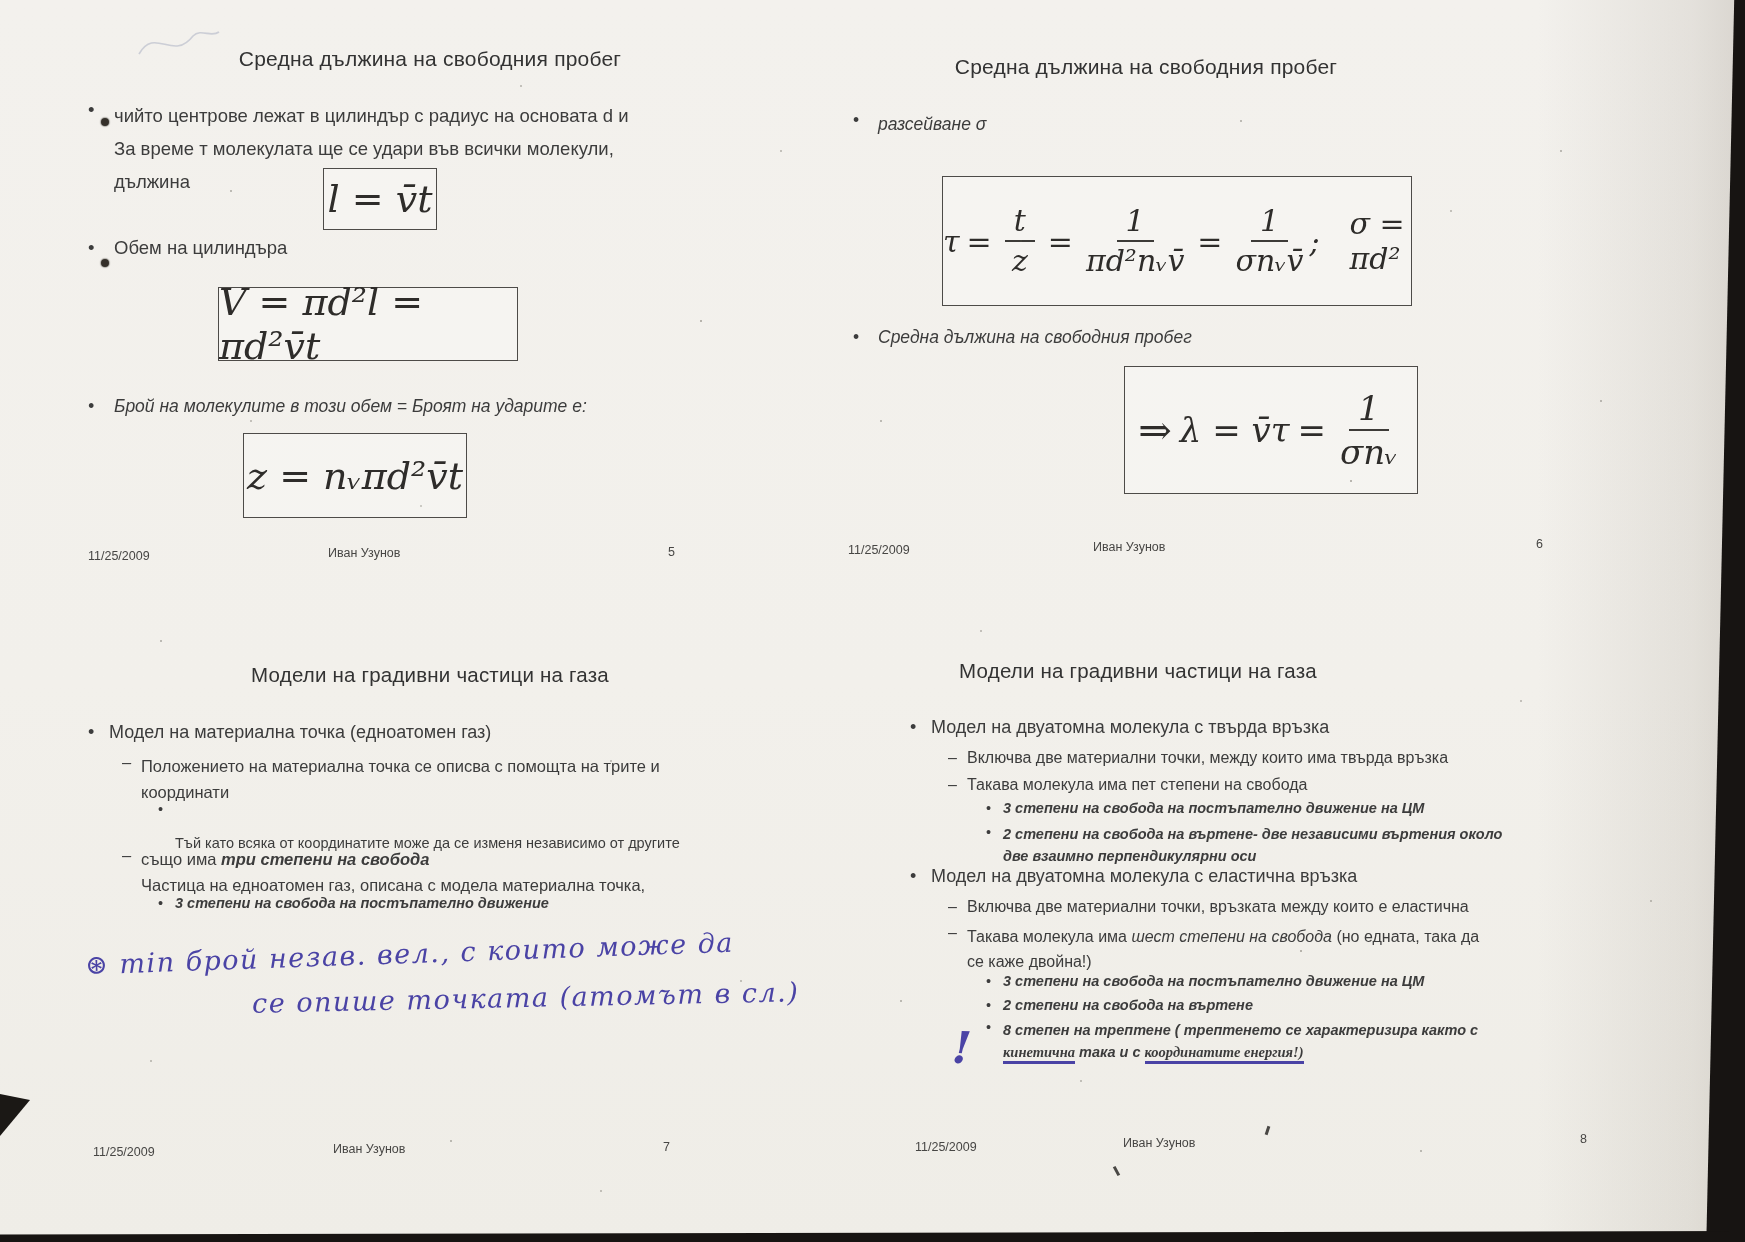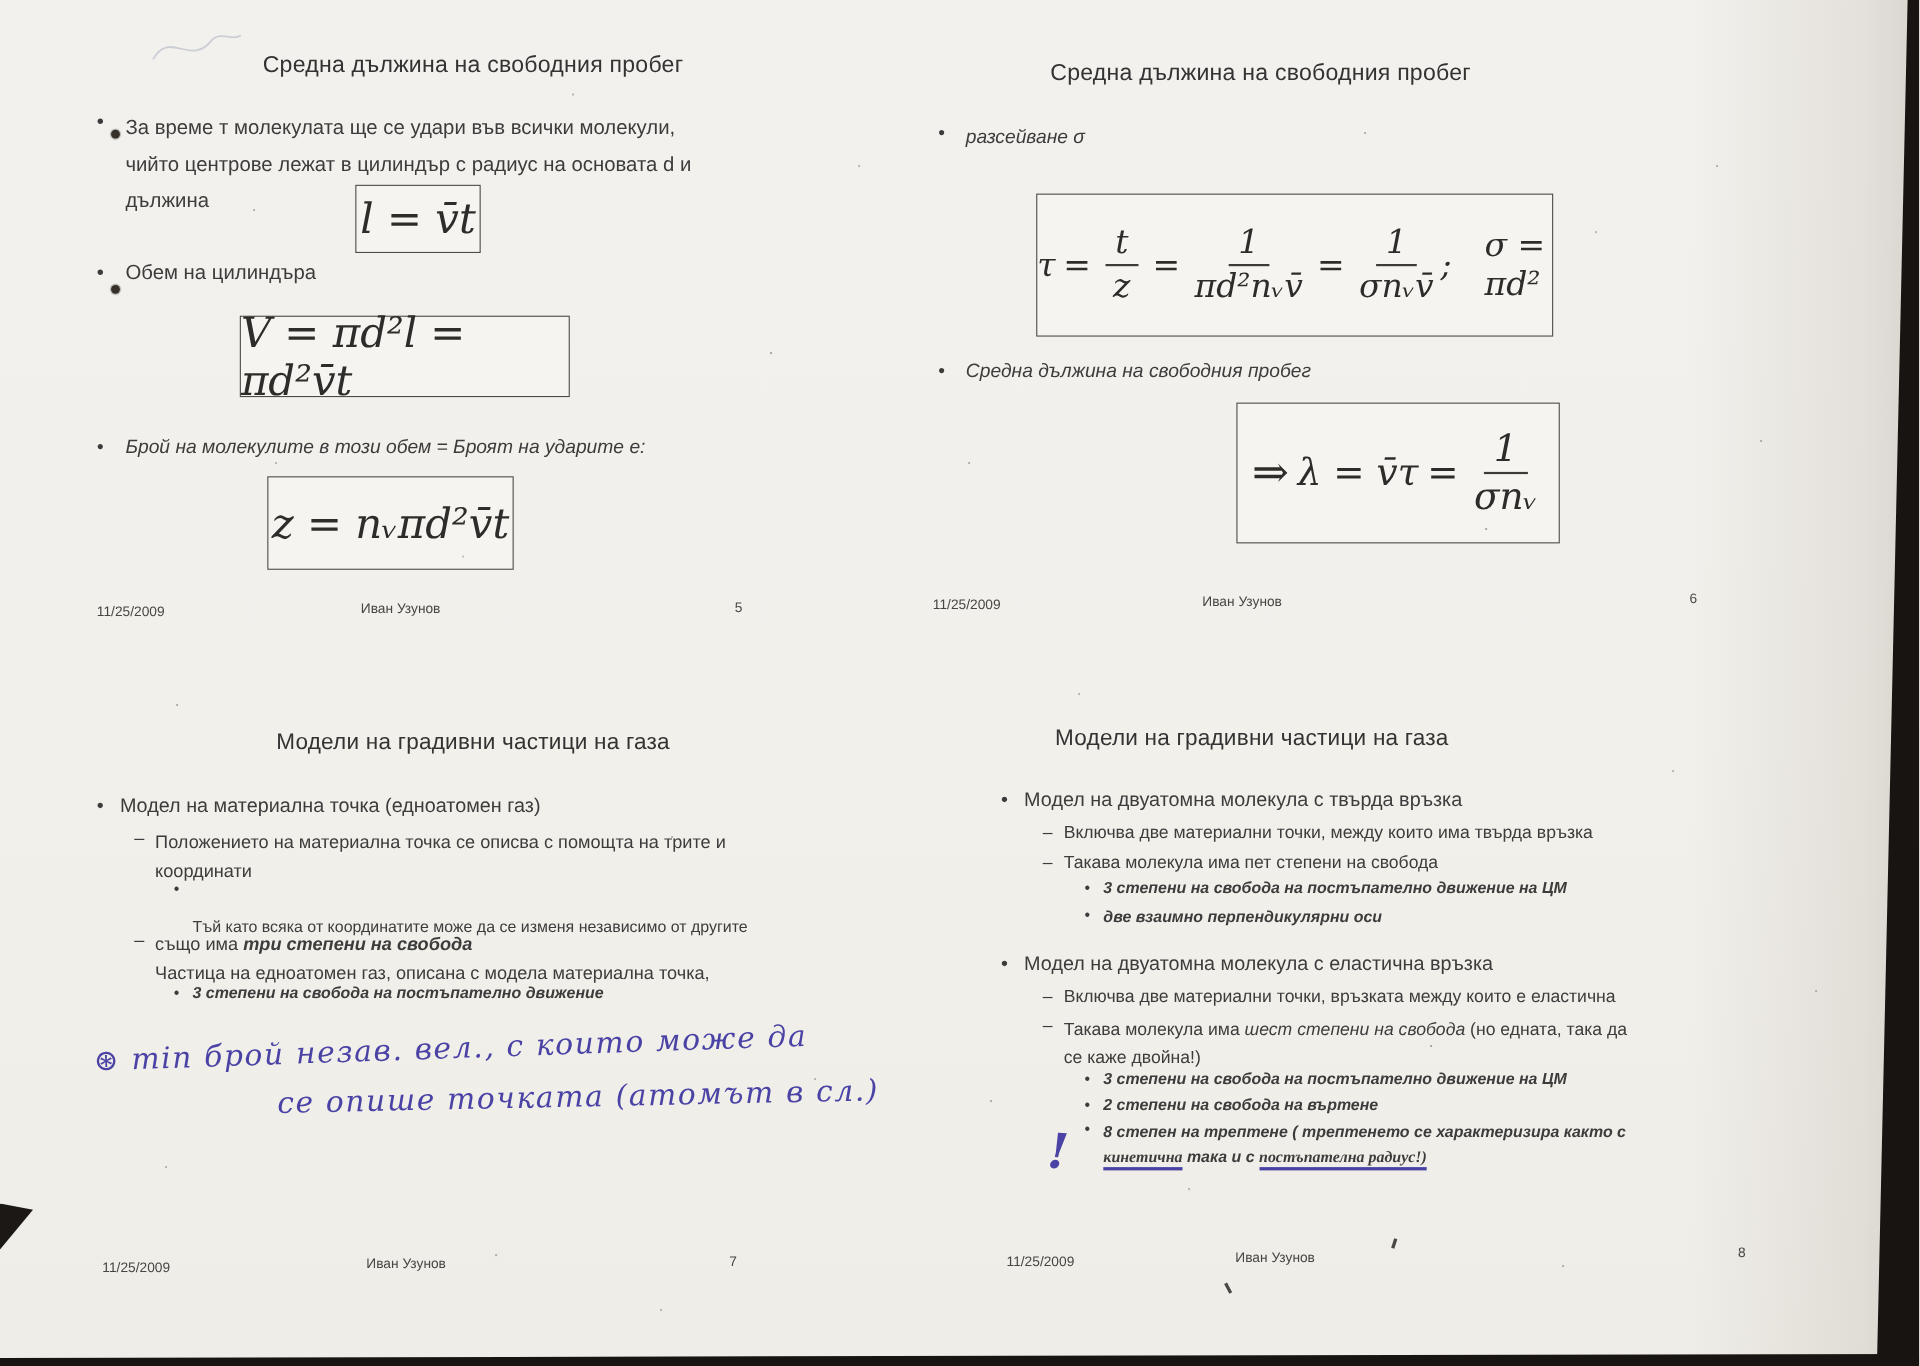--- a/index.html
+++ b/index.html
@@ -61,22 +61,22 @@
 </head>
 <body>
 
 <div class="page">
 
   <div class="abs title" style="left:130px; top:47px; width:600px;">Средна дължина на свободния пробег</div>
 
   <div class="row" style="left:88px; top:99px; font-size:18.5px;">
     <span class="mk" style="width:26px;">•</span>
     <div class="lines" style="line-height:33px;">
+      <div>чийто центрове лежат в цилиндър с радиус на основата d и</div>
       <div>За време т молекулата ще се удари във всички молекули,</div>
-      <div>чийто центрове лежат в цилиндър с радиус на основата d и</div>
       <div>дължина</div>
     </div>
   </div>
 
   <div class="fbox" style="left:323px; top:168px; width:112px; height:60px; font-size:38px;">
     <span>l = v̄t</span>
   </div>
 
   <div class="row" style="left:88px; top:237px; font-size:18.5px;">
     <span class="mk" style="width:26px;">•</span>
@@ -231,20 +231,21 @@
   <div class="row l3 bi" style="left:986px; top:800px;">
     <span class="mk" style="width:17px; font-style:normal; font-weight:normal;">•</span>
     <div class="lines">
         <div>3 степени на свобода на постъпателно движение на ЦМ</div>
       </div>
   </div>
 
   <div class="row l3 bi" style="left:986px; top:824px;">
     <span class="mk" style="width:17px; font-style:normal; font-weight:normal;">•</span>
     <div class="lines" style="line-height:21.5px;">
+      <div>2 степени на свобода на въртене- две независими въртения около</div>
       <div>две взаимно перпендикулярни оси</div>
     </div>
   </div>
 
   <div class="row" style="left:910px; top:866px; font-size:18px;">
     <span class="mk" style="width:21px;">•</span>
     <div class="lines">
         <div>Модел на двуатомна молекула с еластична връзка</div>
       </div>
   </div>
@@ -275,21 +276,21 @@
     <span class="mk" style="width:17px; font-style:normal; font-weight:normal;">•</span>
     <div class="lines">
         <div>2 степени на свобода на въртене</div>
       </div>
   </div>
 
   <div class="row l3 bi" style="left:986px; top:1019px;">
     <span class="mk" style="width:17px; font-style:normal; font-weight:normal;">•</span>
     <div class="lines" style="line-height:22px;">
       <div>8 степен на трептене ( трептенето се характеризира както с</div>
-      <div><span class="uhand">кинетична</span><span> така и с </span><span class="uhand">постъпателна радиус!)</span></div>
+      <div><span class="uhand">кинетична</span><span> така и с </span><span class="uhand">координатите енергия!)</span></div>
     </div>
   </div>
 
   <div class="abs hw" style="left:952px; top:1022px; font-size:44px; font-weight:bold; transform:rotate(3deg); letter-spacing:0;">!</div>
 
   <span class="abs footer" style="left:915px; top:1140px;">11/25/2009</span>
   <span class="abs footer" style="left:1123px; top:1136px;">Иван Узунов</span>
   <span class="abs footer" style="left:1580px; top:1132px;">8</span>
 
   <div class="speckles"></div>

